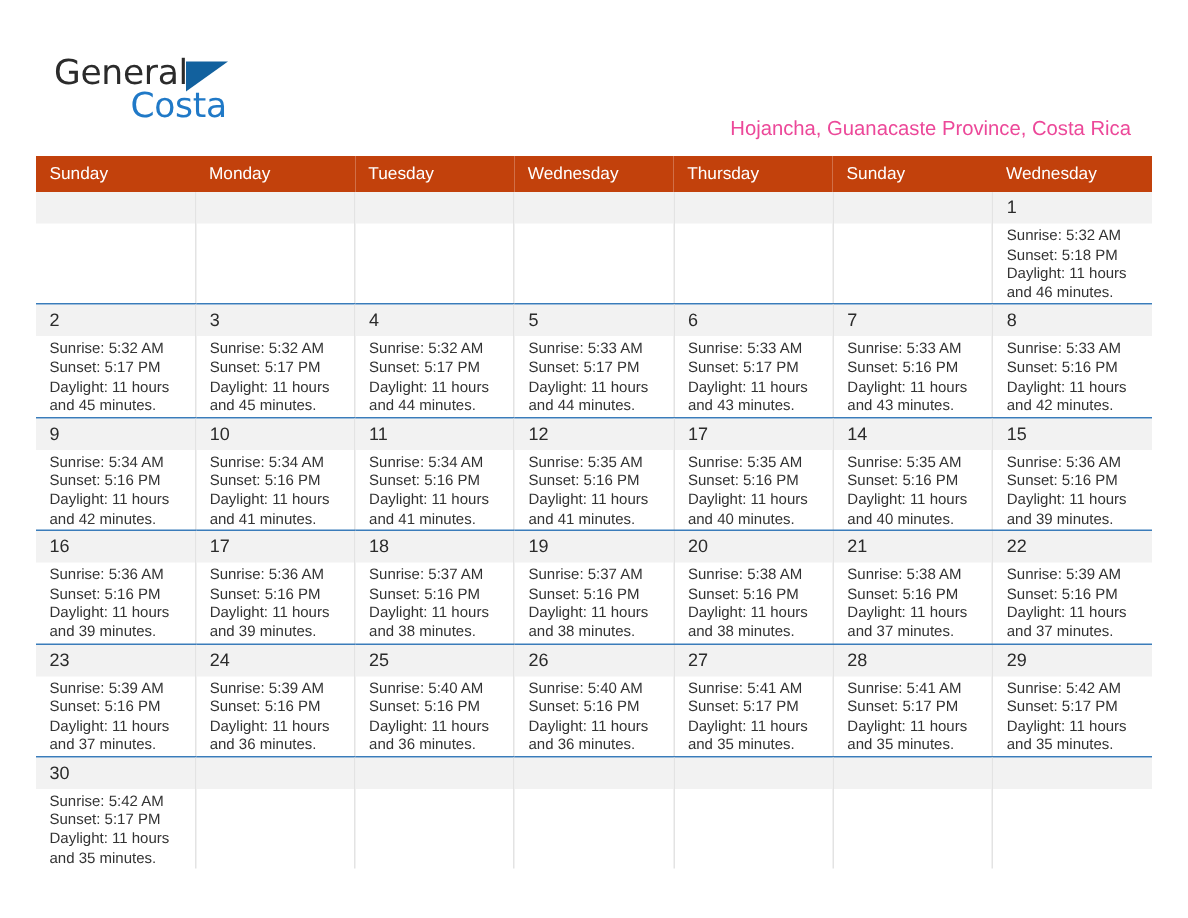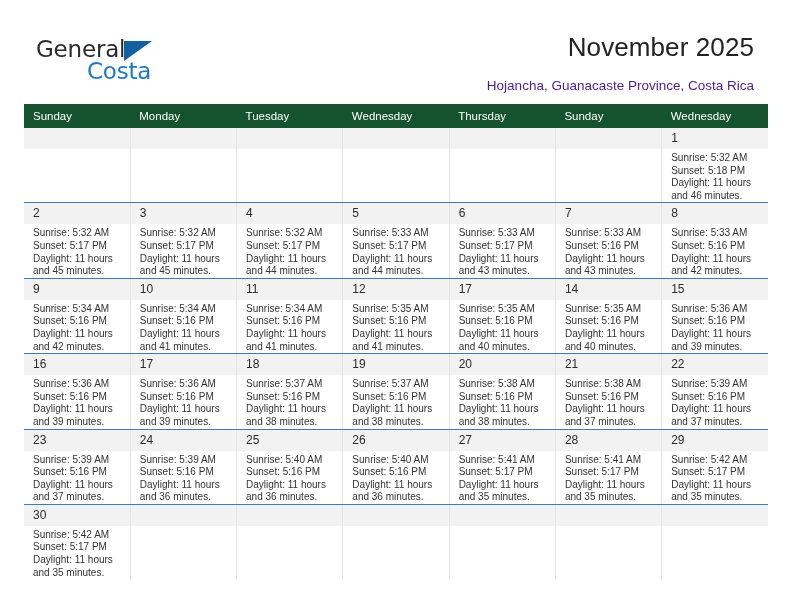--- a/index.html
+++ b/index.html
@@ -73,35 +73,35 @@
     color: #222222;
     white-space: nowrap;
     font-weight: normal;
     letter-spacing: 0.1px;
   }
   .subtitle {
     position: absolute;
     right: 38px;
     top: 78px;
     font-size: 13.5px;
-    color: #4c1d95;
+    color: #ec4899;
     white-space: nowrap;
   }
 
   
   .calendar {
     position: absolute;
     left: 24px;
     top: 104px;
     width: 744px;
     border-collapse: collapse;
     table-layout: fixed;
   }
   .calendar th {
-    background: #14532d;
+    background: #c2410c;
     color: #ffffff;
     font-size: 11.5px;
     font-weight: normal;
     text-align: left;
     padding: 6px 0 6px 9px;
     height: 10px;
     border: none;
   }
   .calendar td {
     width: 106.28px;
@@ -150,21 +150,20 @@
 <div class="page">
 
   <div class="header">
 
     <div class="logo">
       <span class="logo-general">General</span>
       <span class="logo-triangle"></span>
       <span class="logo-blue">Costa</span>
     </div>
 
-    <div class="title">November 2025</div>
     <div class="subtitle">Hojancha, Guanacaste Province, Costa Rica</div>
   </div>
 
   <table class="calendar">
     <thead>
       <tr>
         <th>Sunday</th>
         <th>Monday</th>
         <th>Tuesday</th>
         <th>Wednesday</th>

